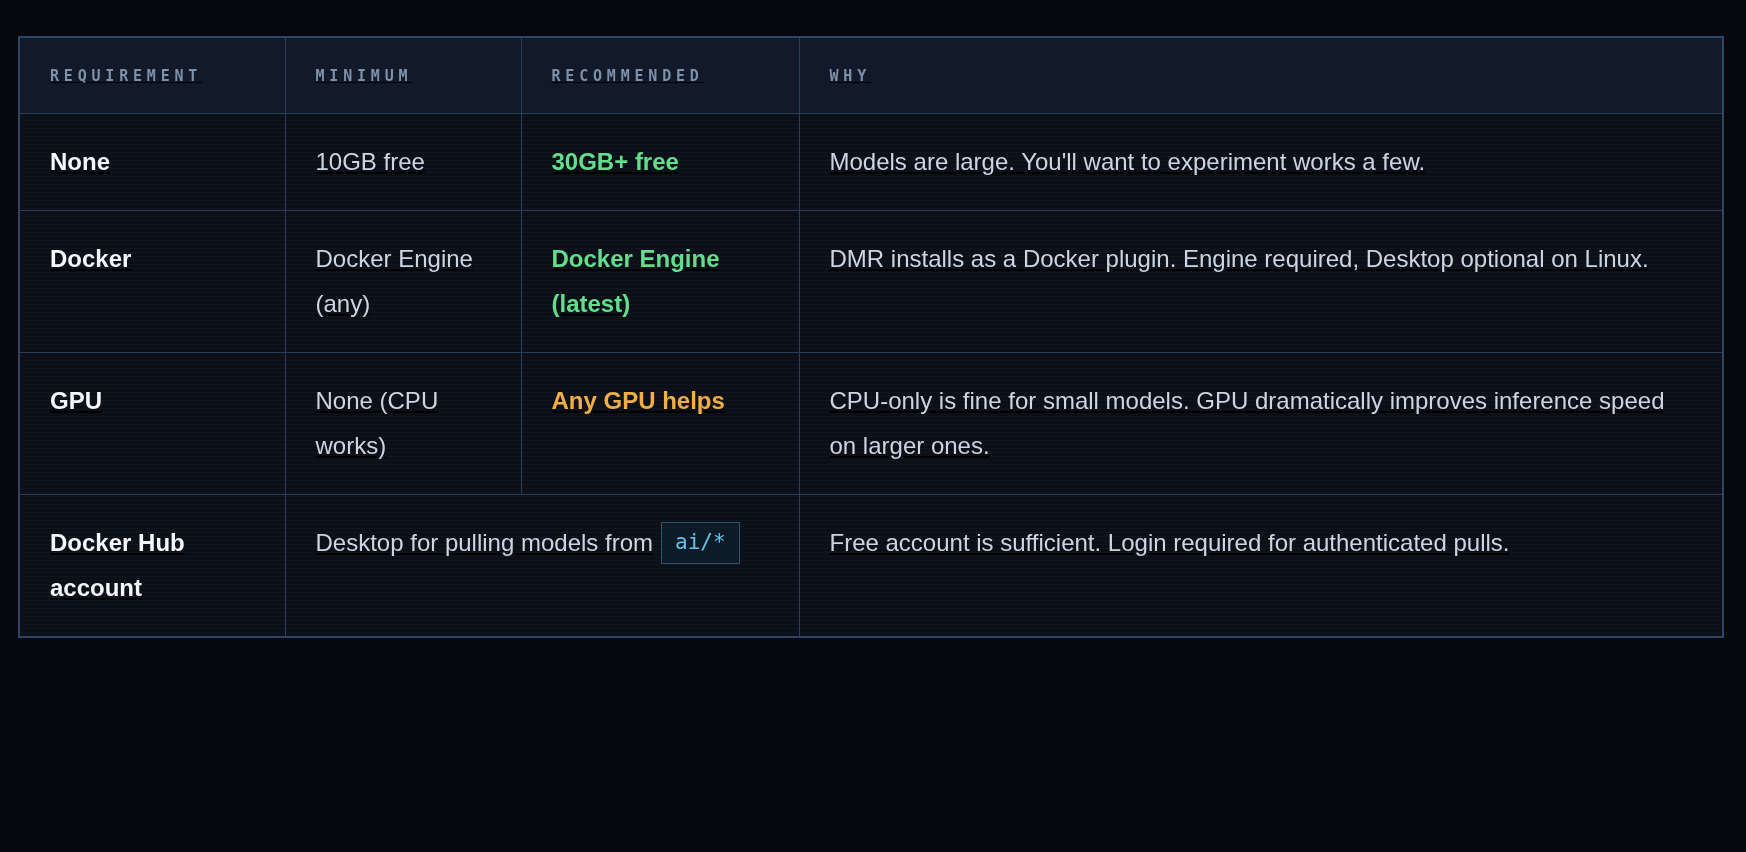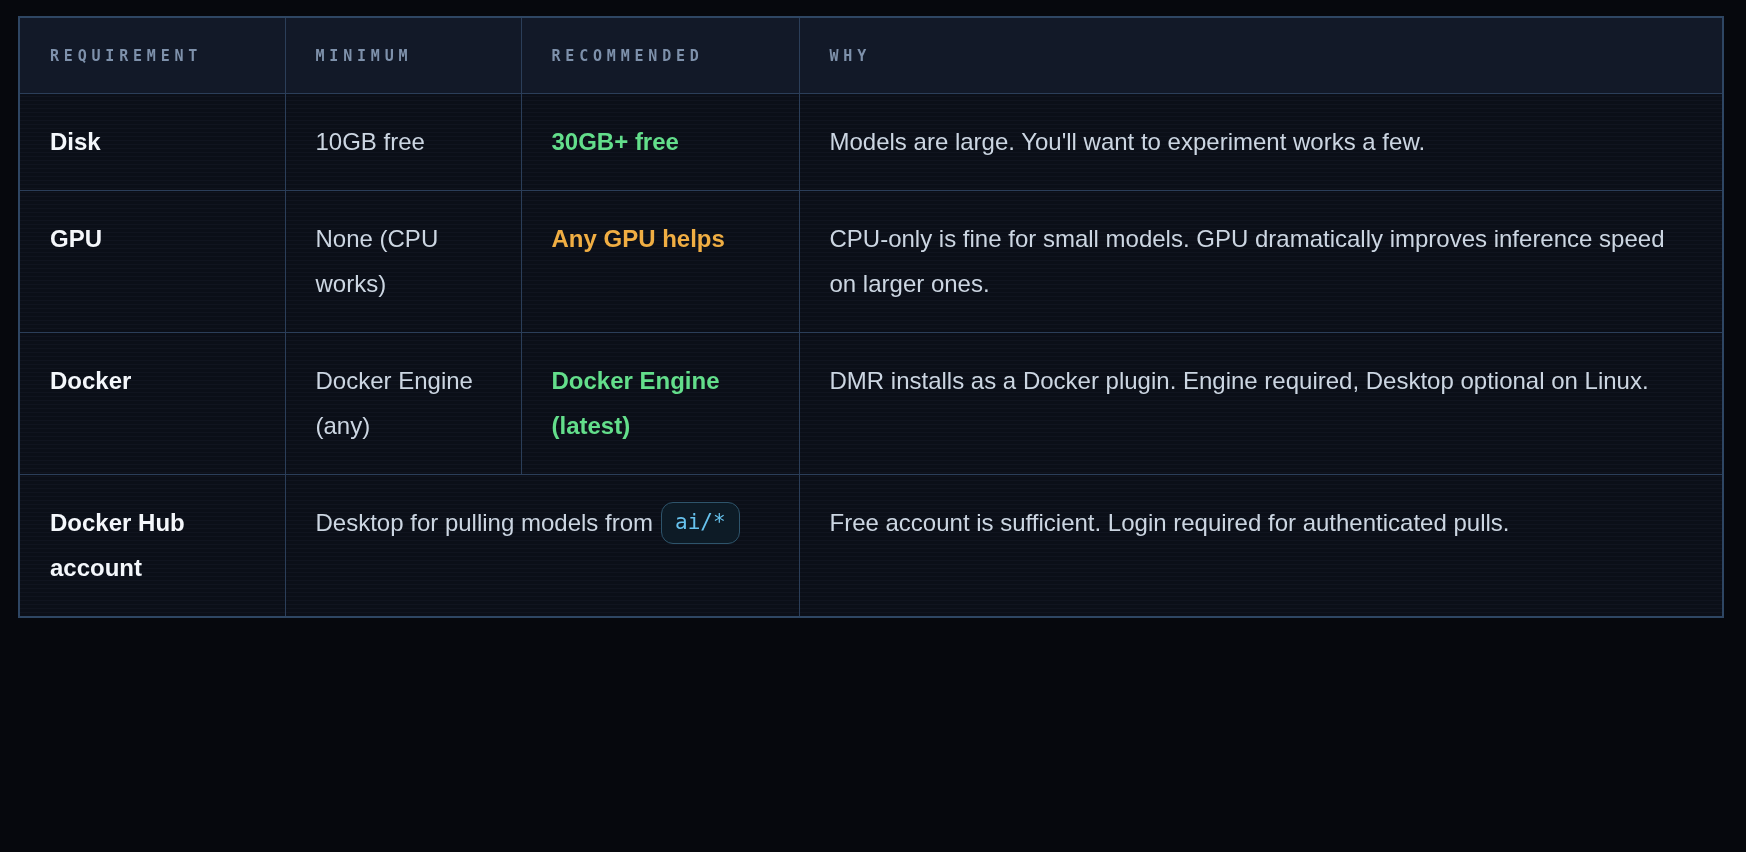--- a/index.html
+++ b/index.html
@@ -7,21 +7,22 @@
     padding: 0;
     background: #06080d;
     width: 1746px;
     height: 852px;
     overflow: hidden;
     font-family: "Liberation Sans", sans-serif;
   }
   .table-wrap {
     position: absolute;
     left: 18px;
-    top: 16px;
+    top: 36px;
+    text-decoration: underline;
   }
   table.req-table {
     width: 1706px;
     border-collapse: collapse;
     table-layout: fixed;
     background-color: #0b0f18;
     background-image: repeating-linear-gradient(
       0deg,
       rgba(140,170,230,0.035) 0px,
       rgba(140,170,230,0.035) 1px,
@@ -64,21 +65,21 @@
   td.rec-orange { color: #f0ae43; }
 
   .code-badge {
     display: inline-block;
     font-family: "DejaVu Sans Mono", monospace;
     font-size: 21px;
     line-height: 1;
     color: #67c3ee;
     background: #0d1b26;
     border: 1px solid #2e546b;
-    border-radius: 12px;
+    border-radius: 0;
     padding: 9px 13px 10px 13px;
     margin-left: 8px;
     vertical-align: 2px;
   }
 </style>
 </head>
 <body>
 
 <div class="table-wrap">
   <table class="req-table">
@@ -91,36 +92,36 @@
     <thead>
       <tr>
         <th>REQUIREMENT</th>
         <th>MINIMUM</th>
         <th>RECOMMENDED</th>
         <th>WHY</th>
       </tr>
     </thead>
     <tbody>
       <tr>
-        <td class="req-cell">Disk</td>
+        <td class="req-cell">None</td>
         <td>10GB free</td>
         <td class="rec-cell rec-green">30GB+ free</td>
         <td>Models are large. You'll want to experiment works a few.</td>
+      </tr>
+      <tr>
+        <td class="req-cell">Docker</td>
+        <td>Docker Engine (any)</td>
+        <td class="rec-cell rec-green">Docker Engine (latest)</td>
+        <td>DMR installs as a Docker plugin. Engine required, Desktop optional on Linux.</td>
       </tr>
       <tr>
         <td class="req-cell">GPU</td>
         <td>None (CPU works)</td>
         <td class="rec-cell rec-orange">Any GPU helps</td>
         <td>CPU-only is fine for small models. GPU dramatically improves inference speed on larger ones.</td>
-      </tr>
-      <tr>
-        <td class="req-cell">Docker</td>
-        <td>Docker Engine (any)</td>
-        <td class="rec-cell rec-green">Docker Engine (latest)</td>
-        <td>DMR installs as a Docker plugin. Engine required, Desktop optional on Linux.</td>
       </tr>
       <tr>
         <td class="req-cell">Docker Hub account</td>
         <td colspan="2"><span>Desktop for pulling models from</span><span class="code-badge">ai/*</span></td>
         <td>Free account is sufficient. Login required for authenticated pulls.</td>
       </tr>
     </tbody>
   </table>
 </div>
 

